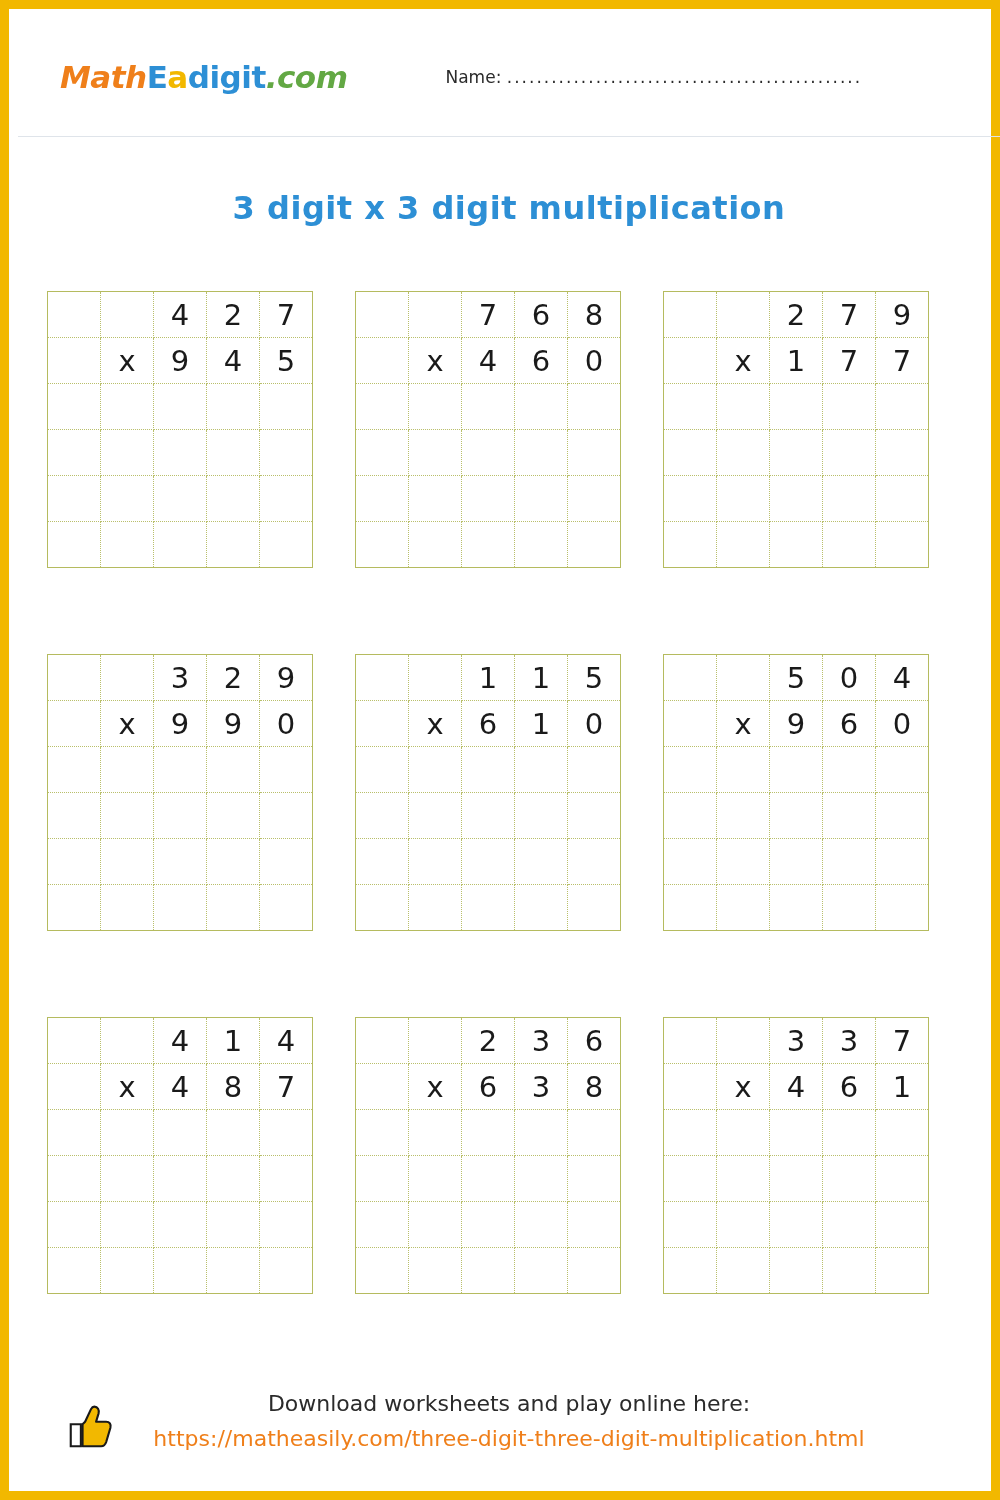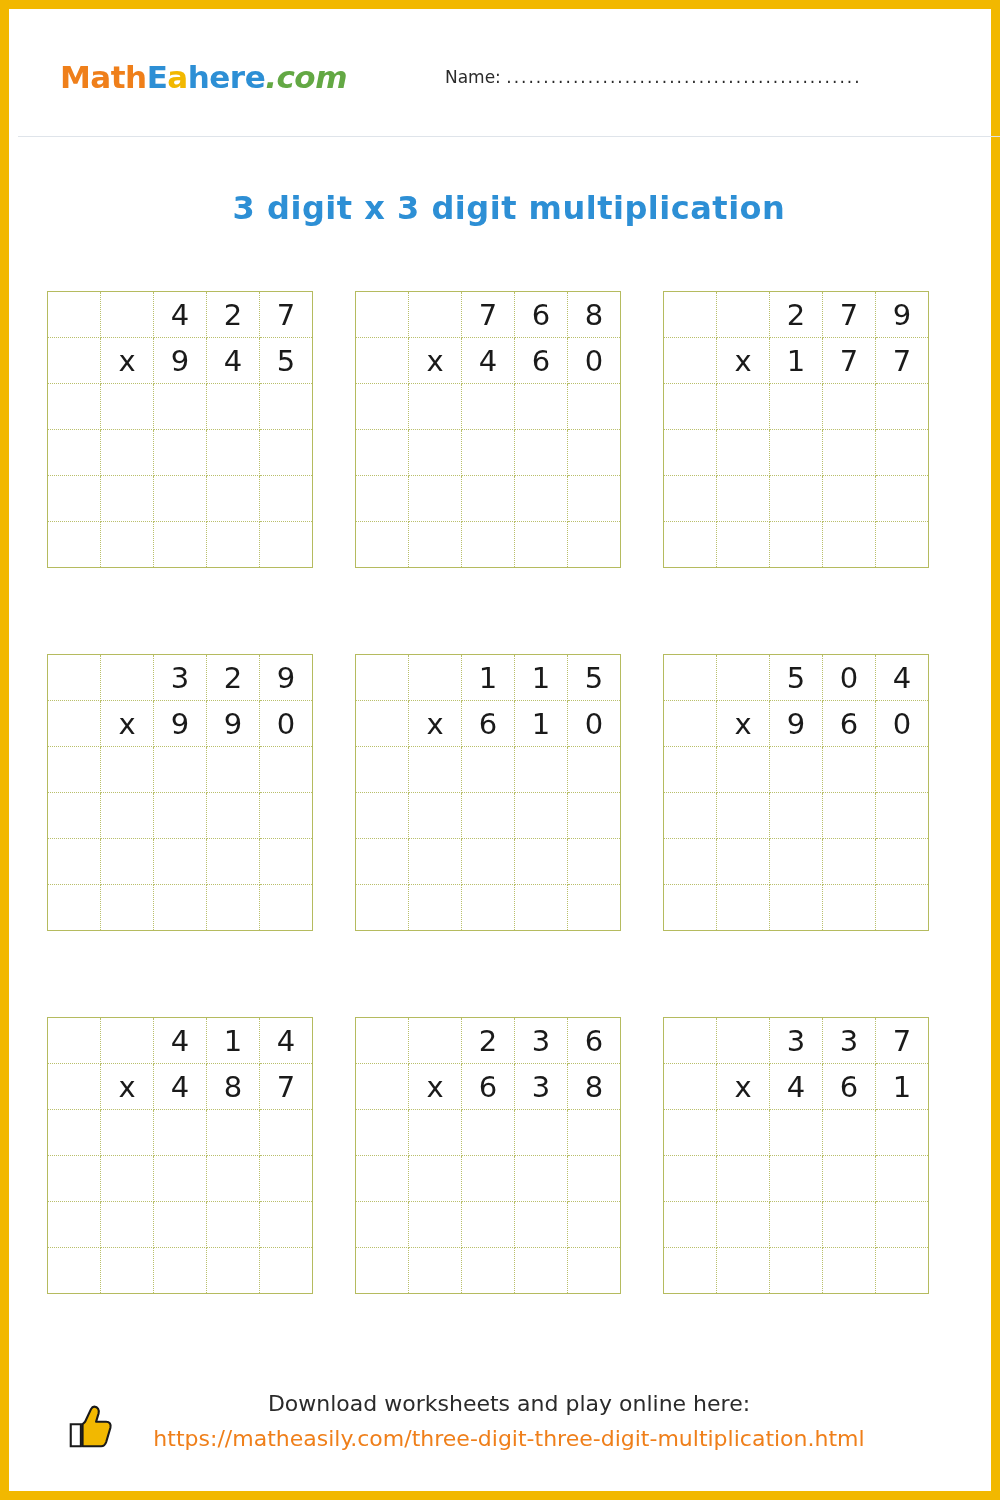--- a/index.html
+++ b/index.html
@@ -36,21 +36,21 @@
     align-items: center;
   }
   .logo {
     margin-left: 42px;
     font-family: "DejaVu Sans", sans-serif;
     font-weight: bold;
     font-size: 31px;
     letter-spacing: -0.5px;
     white-space: nowrap;
   }
-  .logo .c1 { color: #ef7f1a; }
+  .logo .c1 { color: #ef7f1a; font-style: italic; }
   .logo .c2 { color: #2d8fd5; }
   .logo .c3 { color: #f2b800; }
   .logo .c4 { color: #2d8fd5; }
   .logo .c5 { color: #63a844; font-style: italic; }
 
   .name-line {
     margin-left: 98px;
     font-size: 17px;
     color: #2b2b2b;
     white-space: nowrap;
@@ -144,21 +144,21 @@
     width: 54px;
     height: 54px;
   }
 </style>
 </head>
 <body>
 
 <div class="page">
 
   <div class="header">
-    <div class="logo"><span class="c1">Math</span><span class="c2">E</span><span class="c3">a</span><span class="c4">here</span><span class="c5">.com</span></div>
+    <div class="logo"><span class="c1">Math</span><span class="c2">E</span><span class="c3">a</span><span class="c4">digit</span><span class="c5">.com</span></div>
     <div class="name-line"><span>Name:</span> <span class="name-dots">................................................</span></div>
   </div>
 
   <div class="title">3 digit x 3 digit multiplication</div>
 
   <div class="problems">
 
     <div class="row">
       <div class="cell-wrap">
         <table class="prob">

